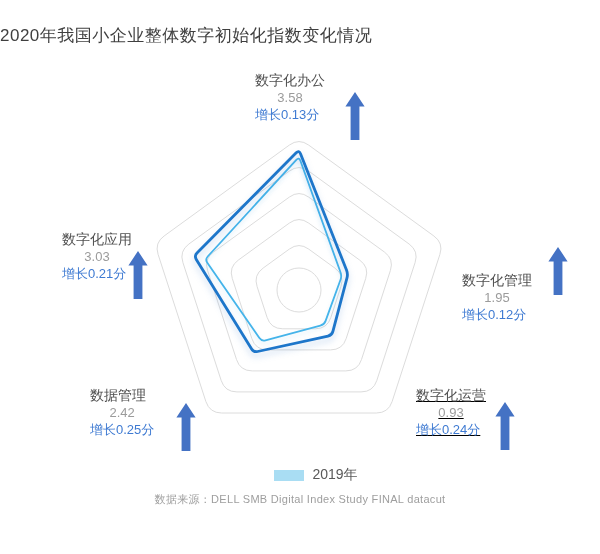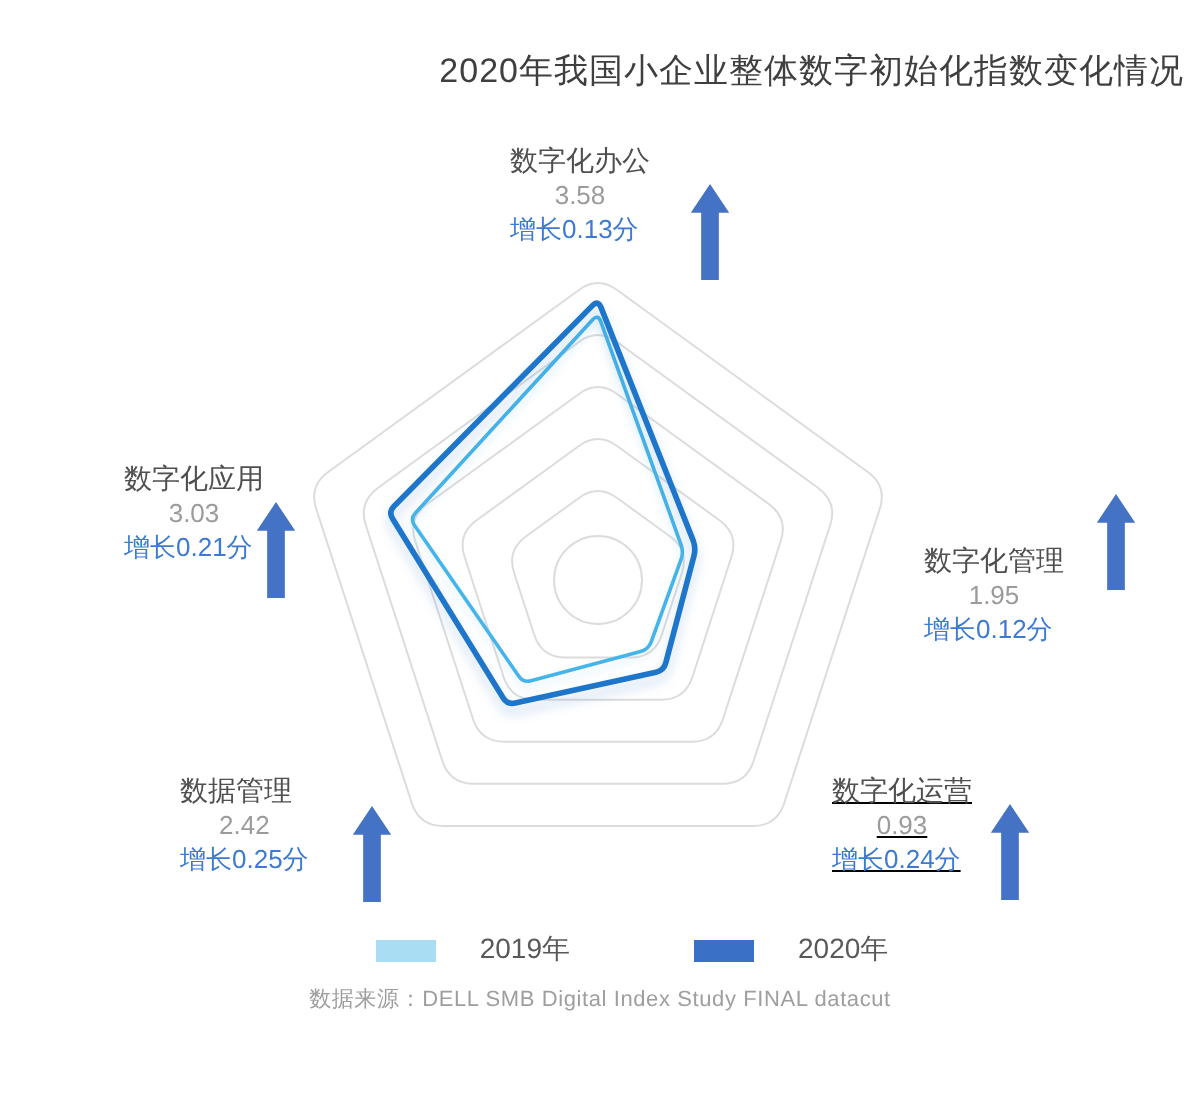--- a/index.html
+++ b/index.html
@@ -1,21 +1,21 @@
 <!DOCTYPE html>
 <html style="--title_text: #3f3f3f; --category_text: #4f4f4f; --value_text: #9b9b9b; --growth_text: #3e7ad2; --arrow: #4472c4; --legend_text: #595959; --source_text: #9e9e9e; --grid: #dcdcdc;"><head>
 <meta charset="utf-8">
 <style>
   html,body{margin:0;padding:0;}
   body{
     width:600px;height:554px;position:relative;background:#ffffff;overflow:hidden;
     font-family:"Liberation Sans","DejaVu Sans",sans-serif;
   }
   .title{
-    position:absolute;top:24px;left:0;width:592px;text-align:right;
+    position:absolute;top:24px;left:0;width:592px;text-align:left;
     font-size:17px;font-weight:400;margin:0;color:var(--title_text);
     letter-spacing:.5px;
   }
   #radar-svg{position:absolute;left:0;top:0;}
   .axis-label{position:absolute;white-space:nowrap;}
   .axis-label .cat{font-size:14px;line-height:18px;color:var(--category_text);}
   .axis-label .val{font-size:13px;line-height:17px;color:var(--value_text);text-align:center;}
   .axis-label .growth{font-size:13px;line-height:17px;color:var(--growth_text);}
   .pos-top{left:255px;top:71px;}
   .pos-right{left:462px;top:225px;margin-top:46px;}
@@ -26,21 +26,21 @@
   .arrow polygon{fill:var(--arrow);}
   .arrow-top{left:345px;top:92px;}
   .arrow-right{left:548px;top:247px;}
   .arrow-bottom-right{left:495px;top:402px;}
   .arrow-bottom-left{left:176px;top:403px;}
   .arrow-left{left:128px;top:251px;}
   .legend{
     position:absolute;left:0;top:466px;width:600px;
     display:flex;justify-content:center;align-items:center;gap:30px;
   }
-  .legend-item{display:flex;align-items:center;gap:22px;padding-left:32px;}
+  .legend-item{display:flex;align-items:center;gap:8px;padding-left:32px;}
   .legend-swatch{display:inline-block;width:30px;height:11px;}
   .legend-label{font-size:14px;color:var(--legend_text);}
   .source{
     position:absolute;left:0;top:492px;width:600px;text-align:center;
     font-size:11px;color:var(--source_text);letter-spacing:.3px;
   }
 </style>
 </head>
 <body>
 
@@ -102,21 +102,17 @@
   </div>
   <svg class="arrow arrow-left" viewBox="0 0 20 50">
       <polygon points="10,0 20,15 14.6,15 14.6,50 5.4,50 5.4,15 0,15"></polygon>
     </svg>
 
   <div class="legend">
     <div class="legend-item">
       <span class="legend-swatch" style="background: rgb(169, 221, 243);"></span>
       <span class="legend-label">2019年</span>
     </div>
-    <div class="legend-item">
-      <span class="legend-swatch" style="background: rgb(58, 112, 197);"></span>
-      <span class="legend-label">2020年</span>
-    </div>
   </div>
 
   <div class="source">数据来源：DELL SMB Digital Index Study FINAL datacut</div>
 
 </div>
 
 </body></html>

